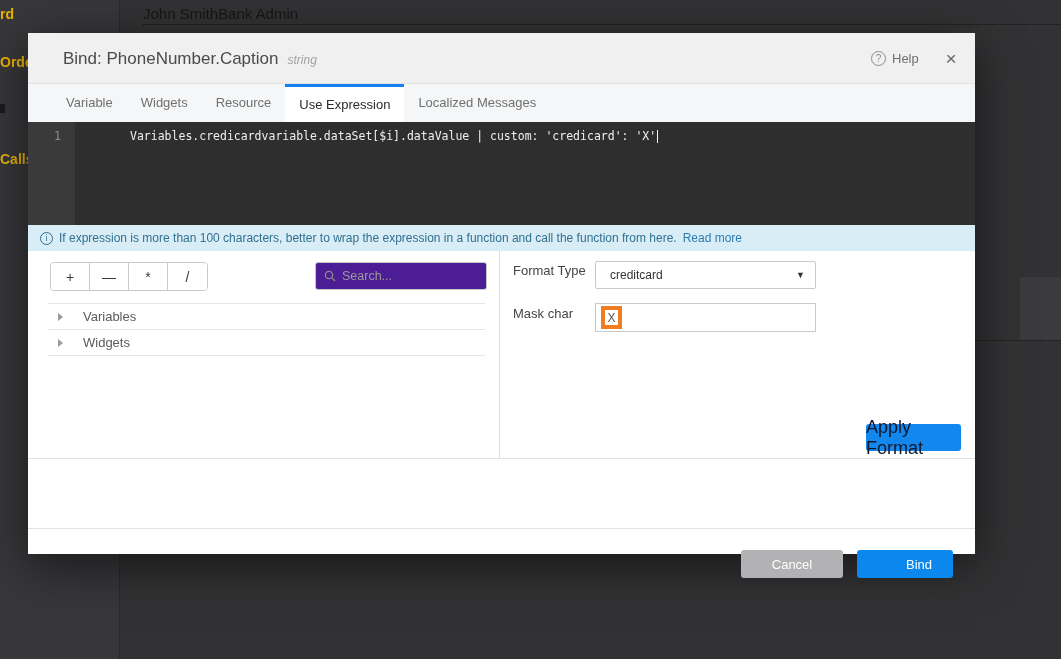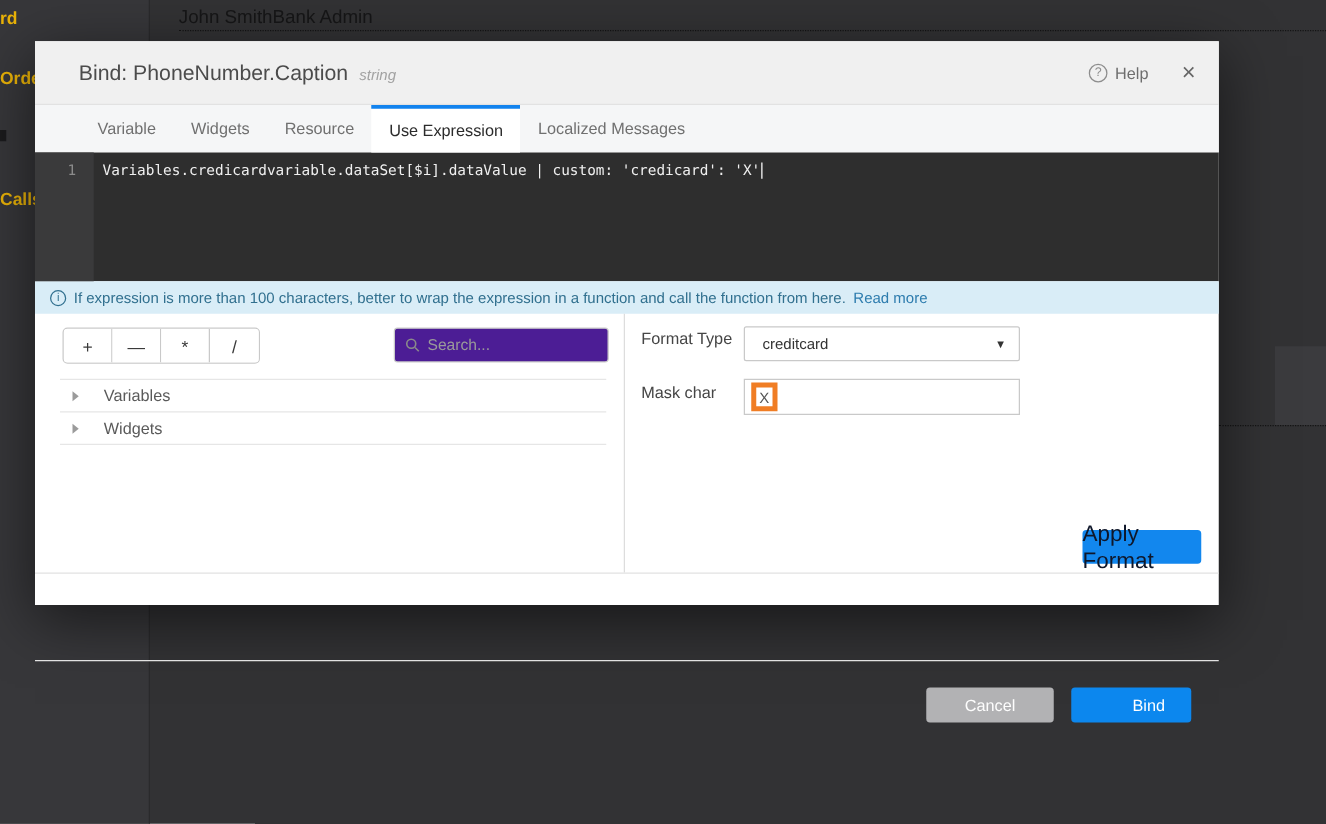--- a/index.html
+++ b/index.html
@@ -22,21 +22,21 @@
   .bg-side-frag { position:absolute; left:0; width:5px; height:9px; background:#1b1b1d; }
   .bg-topbar-text {
     position:absolute; left:143px; top:5px; font-size:15px; color:#161617;
   }
   .bg-dotted-top { position:absolute; left:143px; top:24px; width:918px; border-top:1px dotted #141414; }
   .bg-panel-right { position:absolute; left:1020px; top:277px; width:41px; height:63px; background:#3b3b3e; }
   .bg-dotted-right { position:absolute; left:975px; top:340px; width:86px; border-top:1px dotted #141414; }
 
   
   .modal {
-    position:absolute; left:28px; top:33px; width:947px; height:451px;
+    position:absolute; left:28px; top:33px; width:947px; height:521px;
     background:#ffffff; box-shadow:0 12px 45px rgba(0,0,0,0.55);
   }
 
   
   .modal-header {
     position:relative; height:51px; background:#f0f0f0; border-bottom:1px solid #e2e2e2;
   }
   .modal-title-wrap {
     position:absolute; left:35px; top:0; height:51px;
     display:flex; align-items:center; gap:9px;
@@ -53,39 +53,39 @@
     font-size:10px; color:#8d8d8d;
   }
   .close-btn {
     position:absolute; left:903px; top:0; width:40px; height:51px;
     display:flex; align-items:center; justify-content:center;
     font-size:19px; color:#666; cursor:pointer;
   }
 
   
   .tab-bar {
-    height:38px; background:#f5f6f7; padding-left:36px;
+    height:38px; background:#f5f6f7; padding-left:24px;
     display:flex; font-size:13px; color:#707070;
   }
   .tab { padding:0 14px; line-height:38px; cursor:pointer; white-space:nowrap; }
   .tab.active {
     background:#fff; color:#2b2b2b;
     border-top:3px solid #1283ee; line-height:35px;
   }
 
   
   .editor {
     height:103px; background:#2e2e2e; display:flex;
     font-family:"DejaVu Sans Mono", monospace; font-size:11.5px;
   }
   .editor-gutter {
     width:47px; background:#3a3a3b; color:#8b8b8b;
     text-align:right; padding:7px 14px 0 0;
   }
-  .editor-code { padding:7px 0 0 7px; color:#efefef; white-space:pre; flex:1; }
+  .editor-code { padding:7px 0 0 7px; color:#efefef; white-space:pre; flex:1;margin-left:48px; }
   .text-cursor {
     display:inline-block; width:1px; height:13px; background:#fff;
     vertical-align:text-bottom; margin-left:1px;
   }
 
   
   .info-bar {
     height:26px; background:#d9edf7; color:#31708f; font-size:12px;
     display:flex; align-items:center; padding-left:12px; gap:6px; white-space:nowrap;
   }

